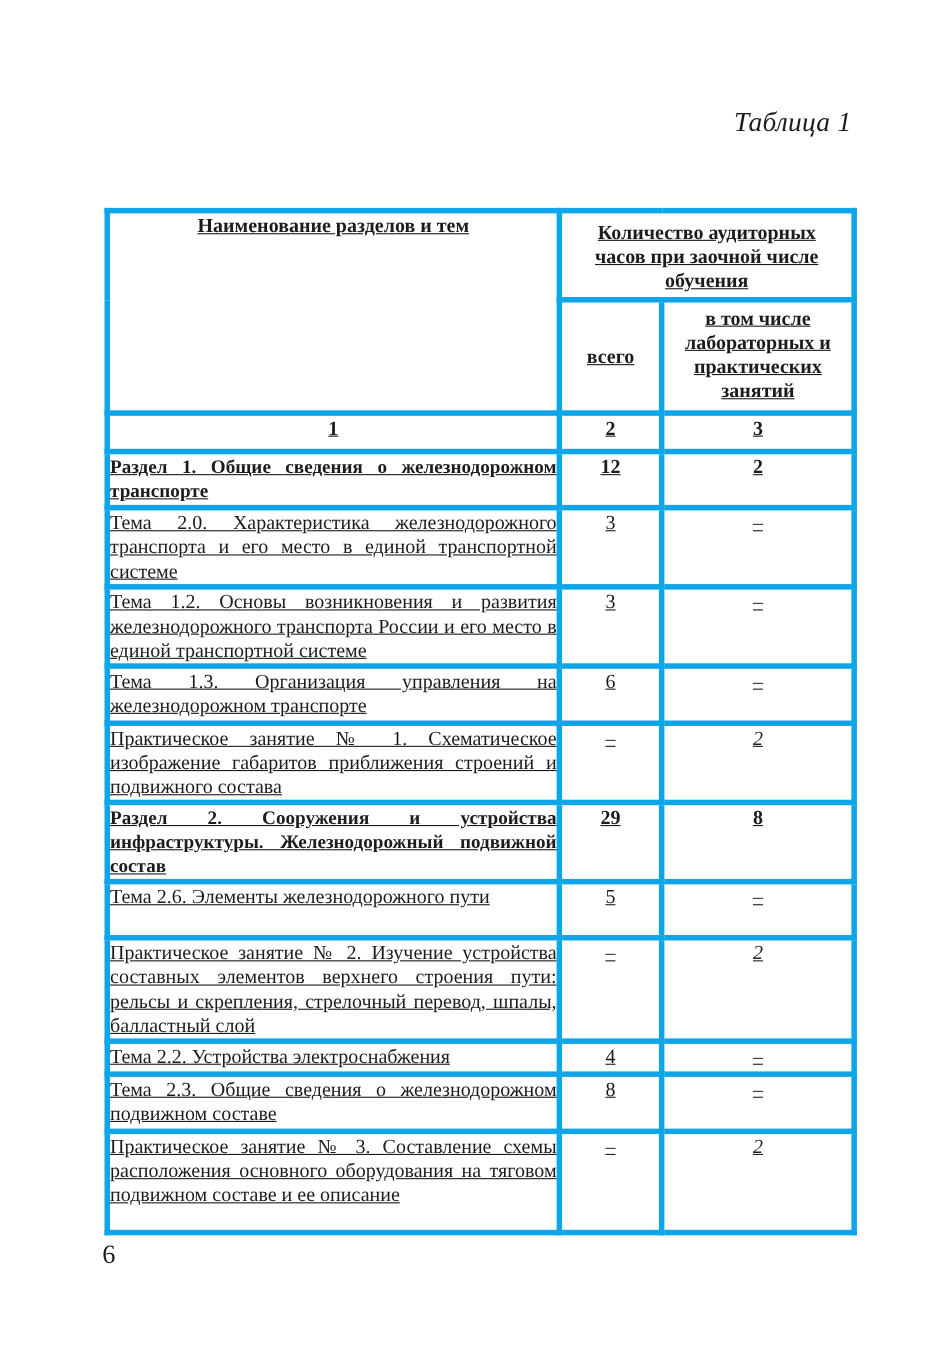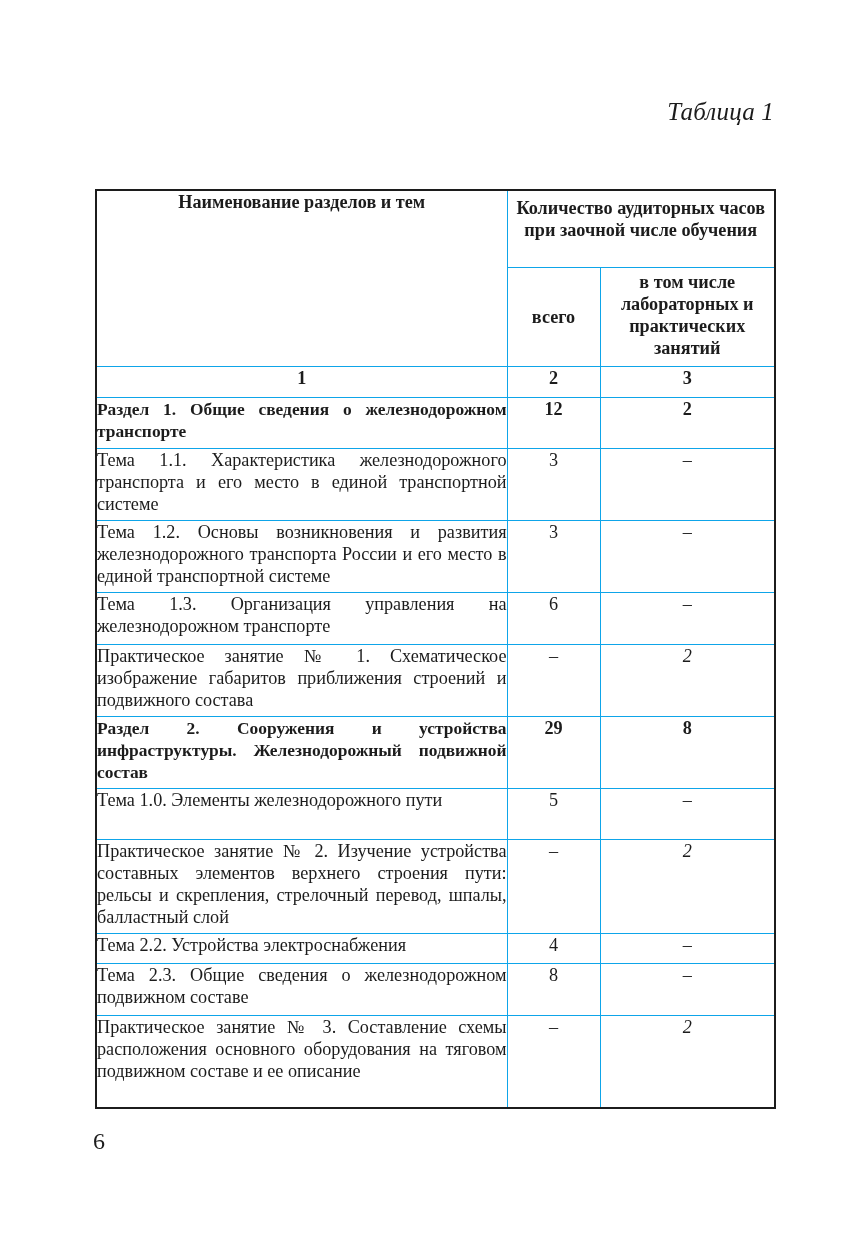--- a/index.html
+++ b/index.html
@@ -18,22 +18,22 @@
     }
     table.plan {
       position: absolute; left: 95px; top: 189px;
       width: 679px; border-collapse: collapse; table-layout: fixed;
       border: 2px solid #1c1c1c;
     }
     table.plan col.c1 { width: 411px; }
     table.plan col.c2 { width: 93px; }
     table.plan col.c3 { width: 175px; }
     table.plan td, table.plan th {
-      border: 1px solid #0ea5e9; padding: 0; vertical-align: top;
-      font-size: 18.2px; line-height: 22px;
+      border: 5px solid #0ea5e9; padding: 0; vertical-align: top;
+      font-size: 18.2px; line-height: 22px; text-decoration: underline;
     }
     th { font-weight: bold; font-size: 16.5px; line-height: 22px; }
     .hdr-name { vertical-align: middle; text-align: center; padding-bottom: 72px !important; }
     .hdr-group { text-align: center; padding: 6px 8px 2px 8px !important; height: 68px; }
     .hdr-total { vertical-align: middle !important; text-align: center; }
     .hdr-lab { text-align: center; padding: 3px 4px 3px 4px !important; height: 92px; }
     .num-row td { text-align: center; font-weight: bold; height: 30px; vertical-align: middle; font-size: 18px; }
     td.name { padding: 2px 8px 4px 8px; text-align: justify; }
     td.name span { display: block; text-align: justify; text-align-last: left; }
     td.val { text-align: center; padding-top: 3px; }
@@ -75,21 +75,21 @@
   <tbody id="rows">
       <tr class="section" style="height: 51px;">
         <td class="name">
           <span>Раздел 1. Общие сведения о железнодорожном транспорте</span>
         </td>
         <td class="val">12</td>
         <td class="val">2</td>
       </tr>
       <tr class="topic" style="height: 72px;">
         <td class="name">
-          <span>Тема 1.1. Характеристика железнодорожного транспорта и его место в единой транспортной системе</span>
+          <span>Тема 2.0. Характеристика железнодорожного транспорта и его место в единой транспортной системе</span>
         </td>
         <td class="val">3</td>
         <td class="val">–</td>
       </tr>
       <tr class="topic" style="height: 72px;">
         <td class="name">
           <span>Тема 1.2. Основы возникновения и развития железнодорожного транспорта России и его место в единой транспортной системе</span>
         </td>
         <td class="val">3</td>
         <td class="val">–</td>
@@ -110,21 +110,21 @@
       </tr>
       <tr class="section" style="height: 72px;">
         <td class="name">
           <span>Раздел 2. Сооружения и устройства инфраструктуры. Железнодорожный подвижной состав</span>
         </td>
         <td class="val">29</td>
         <td class="val">8</td>
       </tr>
       <tr class="topic" style="height: 51px;">
         <td class="name">
-          <span>Тема 1.0. Элементы железнодорожного пути</span>
+          <span>Тема 2.6. Элементы железнодорожного пути</span>
         </td>
         <td class="val">5</td>
         <td class="val">–</td>
       </tr>
       <tr class="practice" style="height: 94px;">
         <td class="name">
           <span>Практическое занятие № 2. Изучение устройства составных элементов верхнего строения пути: рельсы и скрепления, стрелочный перевод, шпалы, балластный слой</span>
         </td>
         <td class="val">–</td>
         <td class="val italic">2</td>

